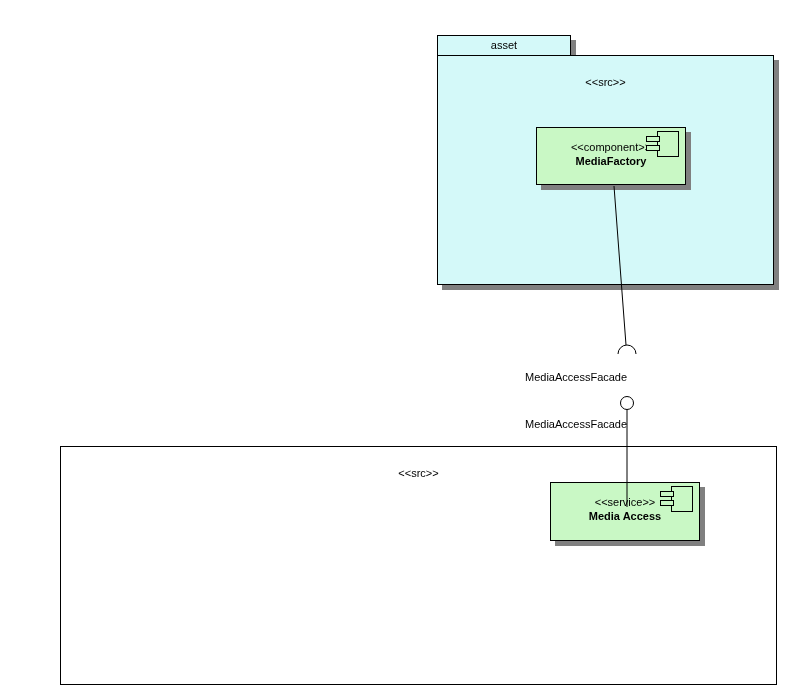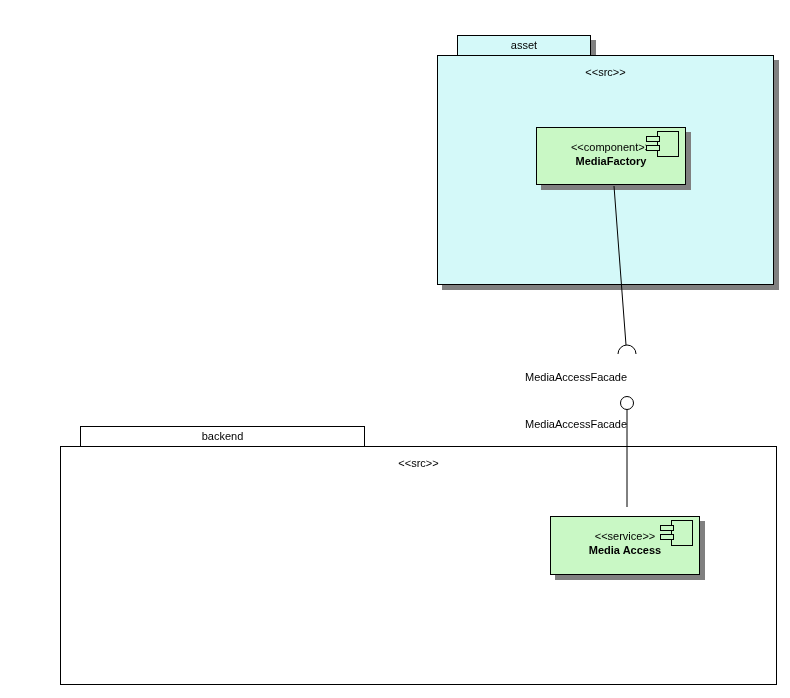--- a/index.html
+++ b/index.html
@@ -19,30 +19,29 @@
   }
 
   
   .pkg-tab {
     position: absolute;
     border: 1px solid #000000;
     text-align: center;
     line-height: 19px;
     white-space: nowrap;
     overflow: hidden;
-    margin-left: 20px;
   }
   .pkg-body {
     position: absolute;
     border: 1px solid #000000;
     text-align: center;
   }
   .pkg-stereotype {
     display: inline-block;
-    margin-top: 10px;
+    margin-top: 20px;
     line-height: 13px;
   }
 
   .asset-tab  { left: 437px; top: 35px; width: 134px; height: 21px;
                 background: #d4f9f9; box-shadow: 5px 5px 0 #808080; }
   .asset-body { left: 437px; top: 55px; width: 337px; height: 230px;
                 background: #d4f9f9; box-shadow: 5px 5px 0 #808080; }
 
   .backend-tab  { left: 60px; top: 426px; width: 285px; height: 21px;
                   background: #ffffff; }
@@ -51,21 +50,21 @@
 
   
   .component {
     position: absolute;
     background: #c9f8c5;
     border: 1px solid #000000;
     box-shadow: 5px 5px 0 #808080;
     text-align: center;
   }
   .comp-media-factory { left: 536px; top: 127px; width: 150px; height: 58px; }
-  .comp-media-access  { left: 550px; top: 516px; width: 150px; height: 59px; }
+  .comp-media-access  { left: 550px; top: 482px; width: 150px; height: 59px; }
   .comp-stereotype { margin-top: 13px; line-height: 13px; }
   .comp-name { margin-top: 1px; line-height: 13px; font-weight: bold; }
   .comp-icon { position: absolute; top: 3px; right: 5px; width: 34px; height: 26px; }
 
   
   .connector-svg {
     position: absolute;
     left: 0; top: 0;
     width: 790px; height: 698px;
     pointer-events: none;
@@ -87,23 +86,20 @@
 
 <div class="canvas">
 
   <div class="pkg-tab asset-tab">
     <span>asset</span>
   </div>
   <div class="pkg-body asset-body">
     <span class="pkg-stereotype">&lt;&lt;src&gt;&gt;</span>
   </div>
 
-  <div class="pkg-tab backend-tab">
-    <span>backend</span>
-  </div>
   <div class="pkg-body backend-body">
     <span class="pkg-stereotype">&lt;&lt;src&gt;&gt;</span>
   </div>
 
   <div class="component comp-media-factory">
     <div class="comp-stereotype">&lt;&lt;component&gt;&gt;</div>
     <div class="comp-name">MediaFactory</div>
     <svg class="comp-icon" viewBox="0 0 34 26">
       <rect x="11.5" y="0.5" width="21" height="25" fill="#c9f8c5" stroke="#000000"></rect>
       <rect x="0.5" y="5.5" width="13" height="5" fill="#c9f8c5" stroke="#000000"></rect>

